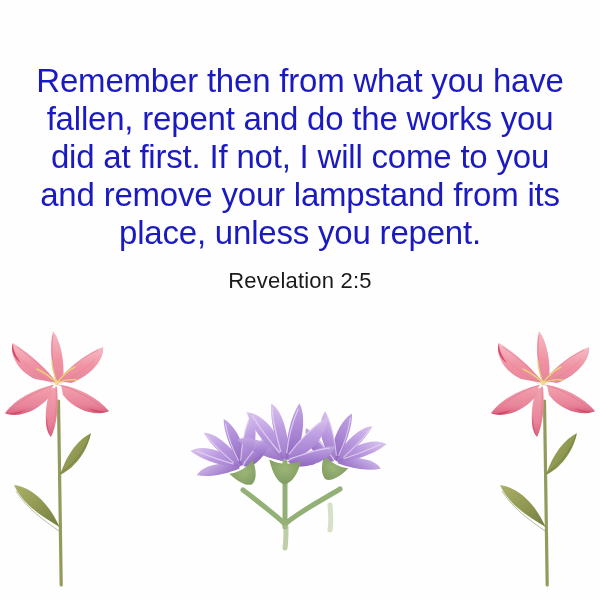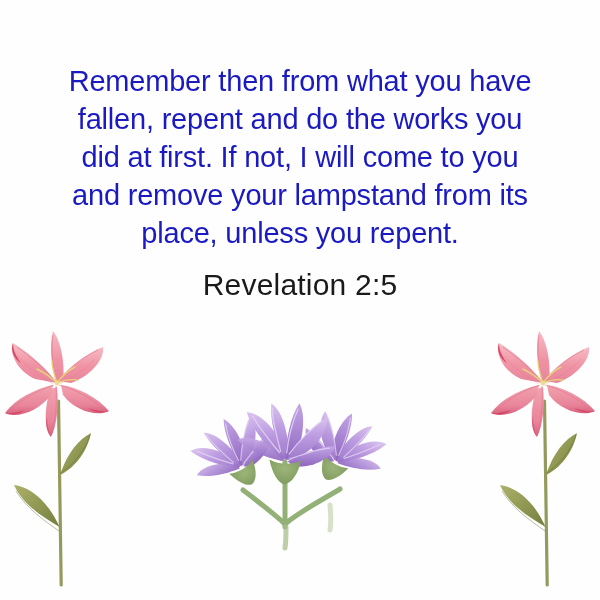--- a/index.html
+++ b/index.html
@@ -11,33 +11,33 @@
     position:relative;
   }
   #stage{position:relative;width:600px;height:600px;background:#fefefe;}
 
   #verse{
     position:absolute;
     left:0; top:62px; width:600px;
     text-align:center;
     color:#1a1ac0;
     font-family:"Liberation Sans", sans-serif;
-    font-size:29px;
+    font-size:33px;
     line-height:38px;
     letter-spacing:-0.2px;
     font-weight:400;
     white-space:pre-line;
   }
   #reference{
     position:absolute;
     left:0; top:268px; width:600px;
     text-align:center;
     color:#1a1a1a;
     font-family:"Liberation Sans", sans-serif;
-    font-size:30px;
+    font-size:22px;
     font-weight:400;
     letter-spacing:0.2px;
   }
   .art{position:absolute;top:0;left:0;width:600px;height:600px;pointer-events:none;}
 </style>
 </head>
 <body>
 
 <div id="stage">
 

